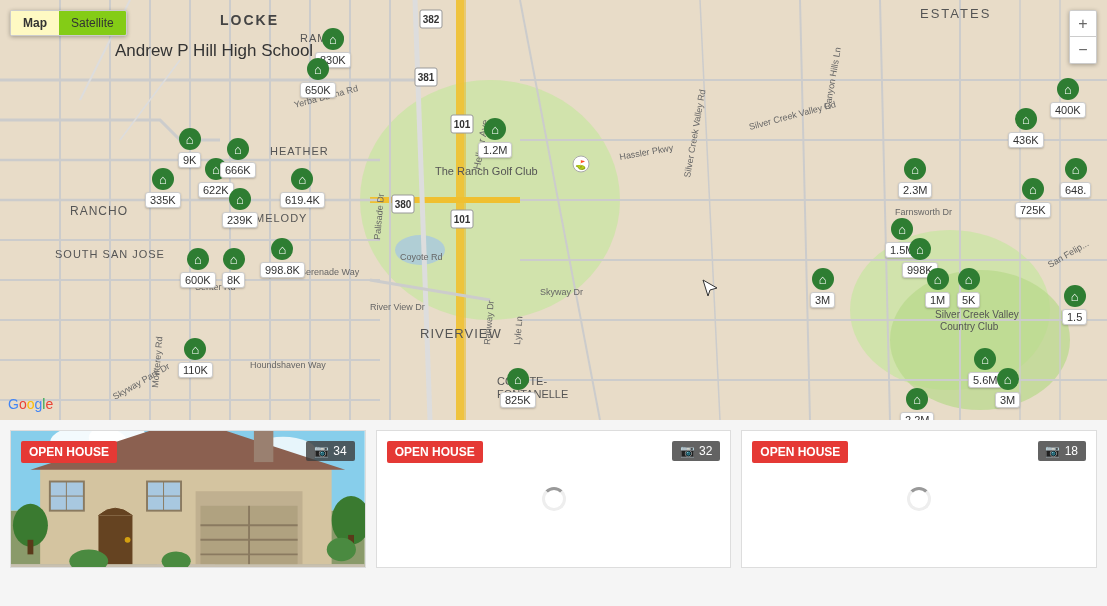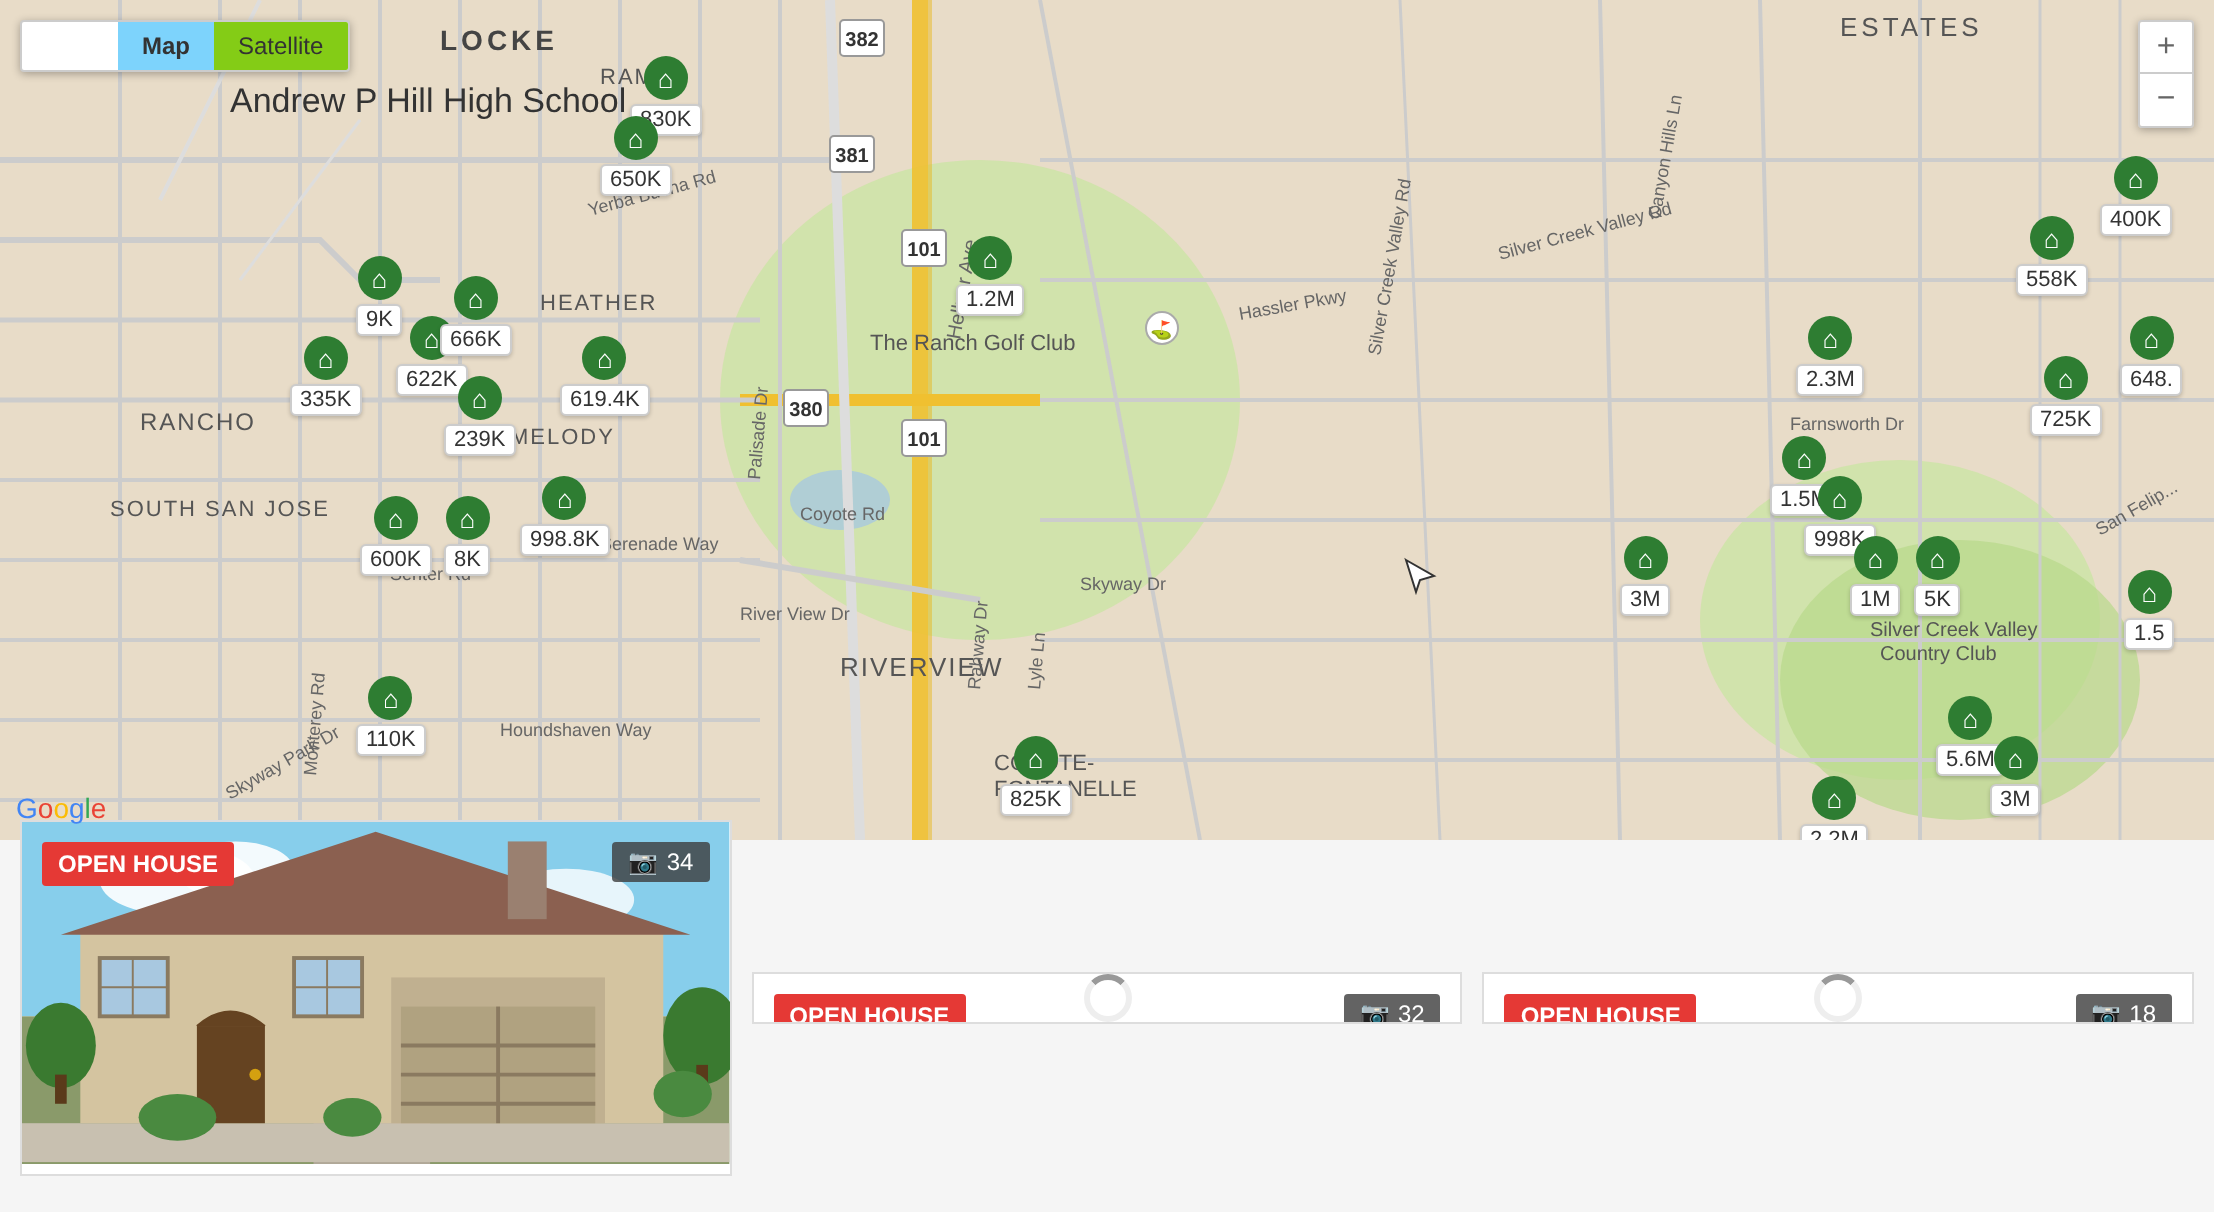--- a/index.html
+++ b/index.html
@@ -29,23 +29,22 @@
     }
     .map-toggle button {
       padding: 5px 12px;
       font-size: 12px;
       border: none;
       cursor: pointer;
       background: #84cc16;
       color: #333;
     }
     .map-toggle button.active {
-      background: #7dd3fc;
+      background: #fef9c3;
       font-weight: bold;
-      margin-left: 48px;
     }
 
     
     .zoom-controls {
       position: absolute;
       top: 10px;
       right: 10px;
       z-index: 10;
       display: flex;
       flex-direction: column;
@@ -122,21 +121,20 @@
 
     
     #listings-container {
       width: 1107px;
       height: 158px;
       display: flex;
       flex-direction: row;
       background: #f5f5f5;
       padding: 10px;
       gap: 10px;
-      align-items: center;
     }
 
     .listing-card {
       flex: 1;
       position: relative;
       background: #fff;
       overflow: hidden;
       border: 1px solid #ddd;
       cursor: pointer;
     }
@@ -443,21 +441,21 @@
   <div class="marker" style="left:1015px;top:178px">
     <div class="marker-icon"></div>
     <div class="marker-label">725K</div>
   </div>
   <div class="marker" style="left:1060px;top:158px">
     <div class="marker-icon"></div>
     <div class="marker-label">648.</div>
   </div>
   <div class="marker" style="left:1008px;top:108px">
     <div class="marker-icon"></div>
-    <div class="marker-label">558K</div>
+    <div class="marker-label">436K</div>
   </div>
   <div class="marker" style="left:178px;top:128px">
     <div class="marker-icon"></div>
     <div class="marker-label">9K</div>
   </div>
   <div class="marker" style="left:1062px;top:285px">
     <div class="marker-icon"></div>
     <div class="marker-label">1.5</div>
   </div>
   <div class="marker" style="left:1050px;top:78px">

